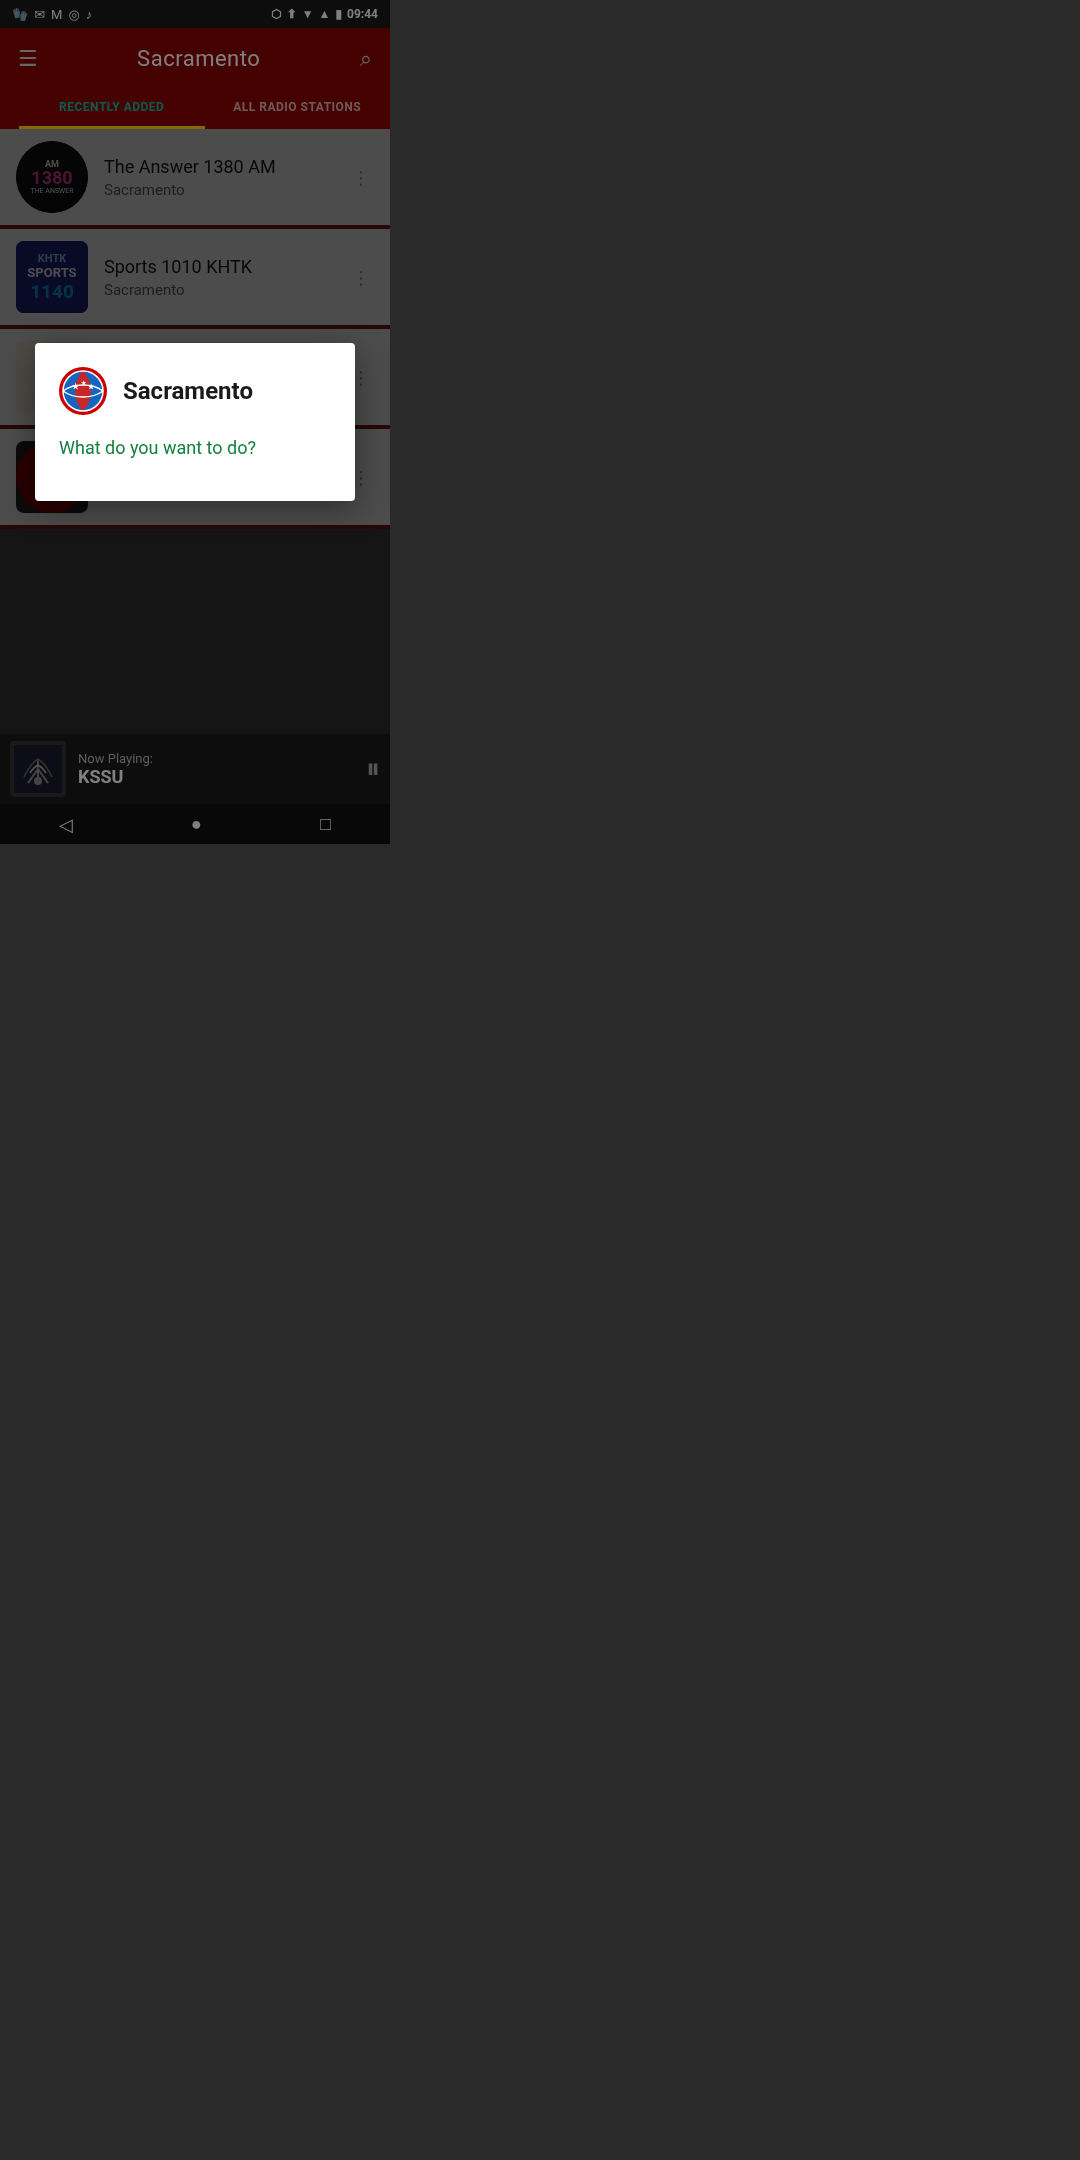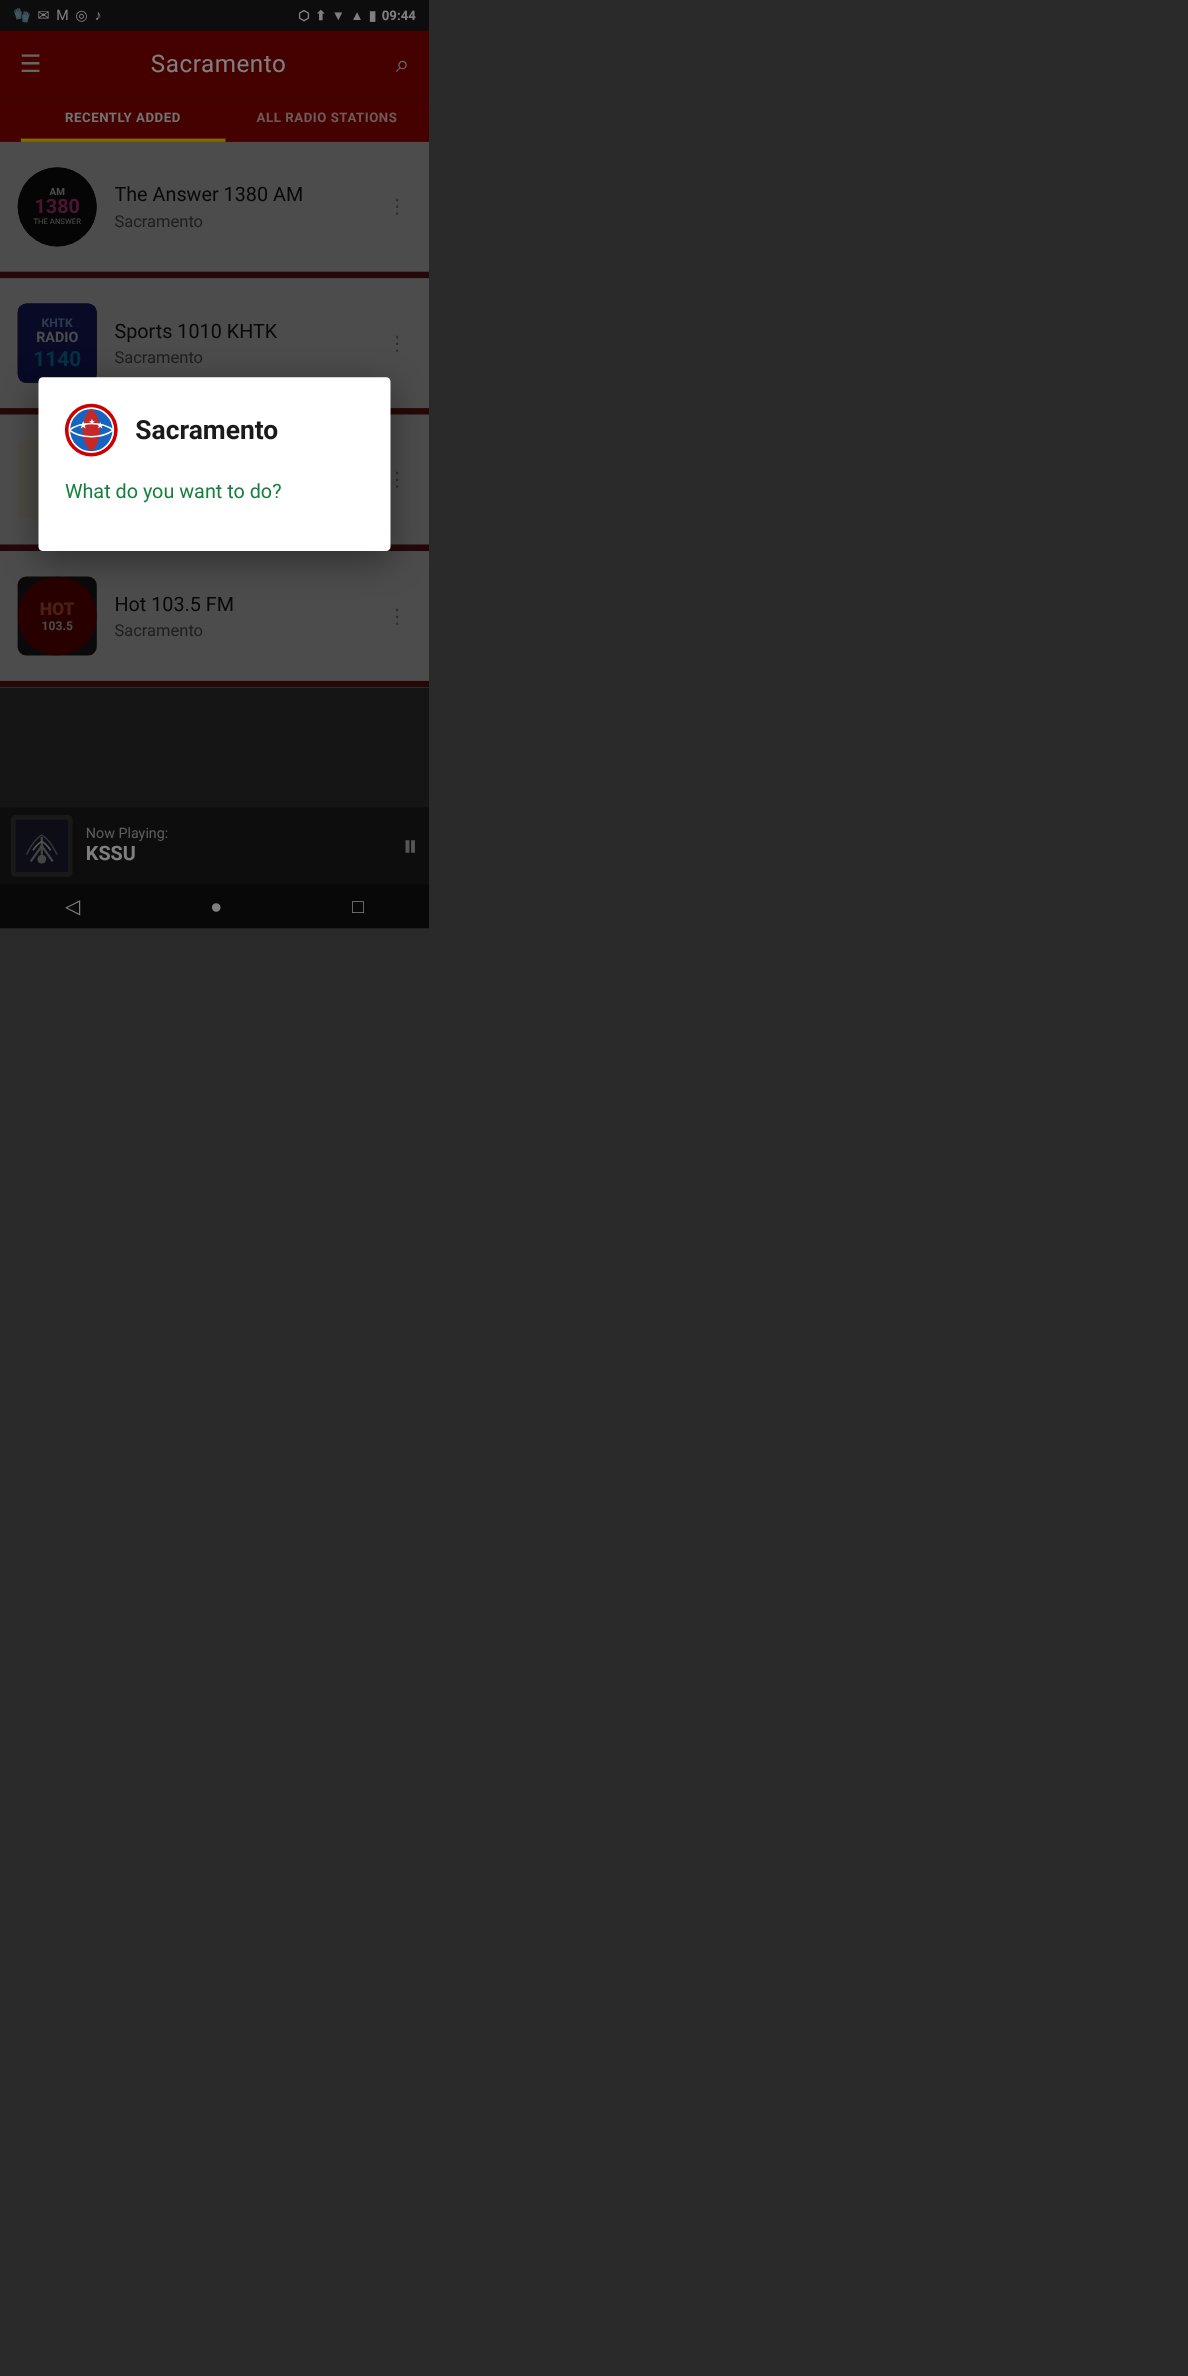--- a/index.html
+++ b/index.html
@@ -53,21 +53,21 @@
       text-align: center;
       padding: 12px 0;
       color: rgba(255,255,255,0.7);
       font-size: 12px;
       font-weight: bold;
       letter-spacing: 0.5px;
       position: relative;
       cursor: pointer;
     }
     .tab.active {
-      color: #e5e5e5;
+      color: #14b8a6;
       margin-left: 19px;
     }
     .tab.active::after {
       content: '';
       position: absolute;
       bottom: -3px;
       left: 0; right: 0;
       height: 3px;
       background: #FFD700;
     }
@@ -75,22 +75,22 @@
     
     .station-list {
       background: #f0eeee;
       overflow: hidden;
       filter: brightness(0.6);
     }
     .station-item {
       background: white;
       display: flex;
       align-items: center;
-      padding: 23px 16px;
-      border-bottom: 6px solid #7f1d1d;
+      padding: 12px 16px;
+      border-bottom: 4px solid #7f1d1d;
       min-height: 80px;
     }
     .station-logo {
       width: 72px;
       height: 72px;
       border-radius: 8px;
       background: #222;
       display: flex;
       align-items: center;
       justify-content: center;
@@ -298,21 +298,21 @@
       <div class="station-name">The Answer 1380 AM</div>
       <div class="station-city">Sacramento</div>
     </div>
     <span class="station-menu">⋮</span>
   </div>
 
   <div class="station-item">
     <div class="station-logo">
       <div class="logo-khtk">
         <span class="khtk-text">KHTK</span>
-        <span class="sports">RADIO</span>
+        <span class="sports">SPORTS</span>
         <span class="freq">1140</span>
       </div>
     </div>
     <div class="station-info">
       <div class="station-name">Sports 1010 KHTK</div>
       <div class="station-city">Sacramento</div>
     </div>
     <span class="station-menu">⋮</span>
   </div>
 

